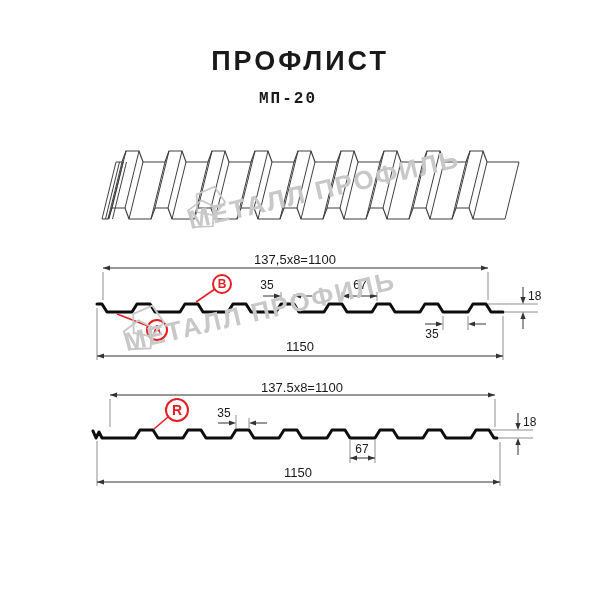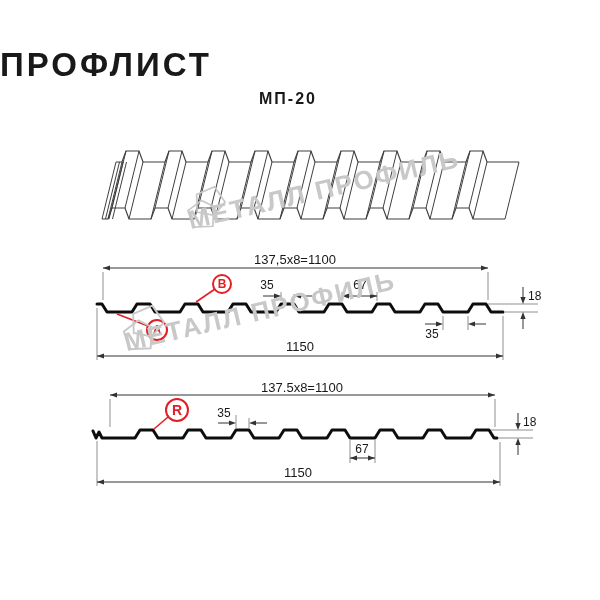--- a/index.html
+++ b/index.html
@@ -6,24 +6,24 @@
     --accent:#e31e24;
     --ink:#191919;
     --line:#3f3f3f;
     --dim:#333333;
     --ext:#8f8f8f;
     --wm:#c8c8c8;
   }
   html,body{margin:0;padding:0;background:#ffffff;}
   #canvas{position:relative;width:600px;height:600px;background:#ffffff;overflow:hidden;
           font-family:"Liberation Sans", sans-serif;color:var(--ink);}
-  .title{position:absolute;top:46px;left:0;width:600px;text-align:left;
-         font-size:33px;font-weight:bold;letter-spacing:3px;color:var(--ink);}
+  .title{position:absolute;top:46px;left:0;width:600px;text-align:center;
+         font-size:27px;font-weight:bold;letter-spacing:3px;color:var(--ink);}
   .subtitle{position:absolute;top:90px;left:0;width:576px;text-align:center;
-            font-size:16px;font-weight:600;letter-spacing:2px;color:var(--ink);}
+            font-size:16px;font-weight:600;letter-spacing:2px;color:var(--ink);font-family:Liberation Mono, monospace;}
   .footer{position:absolute;top:530px;left:0;width:600px;text-align:center;
           font-size:17px;font-weight:600;letter-spacing:1px;color:var(--ink);}
   svg{position:absolute;overflow:visible;}
   #persp{left:88px;top:140px;}
   #secA{left:60px;top:250px;}
   #secR{left:60px;top:383px;}
   .dimtxt{fill:var(--ink);font-size:12px;font-family:"Liberation Sans",sans-serif;}
   .dimtxt-lg{fill:var(--ink);font-size:13px;font-family:"Liberation Sans",sans-serif;}
   .redtxt{fill:var(--accent);font-weight:bold;font-size:12px;font-family:"Liberation Sans",sans-serif;}
   .redtxt-lg{fill:var(--accent);font-weight:bold;font-size:14px;font-family:"Liberation Sans",sans-serif;}

